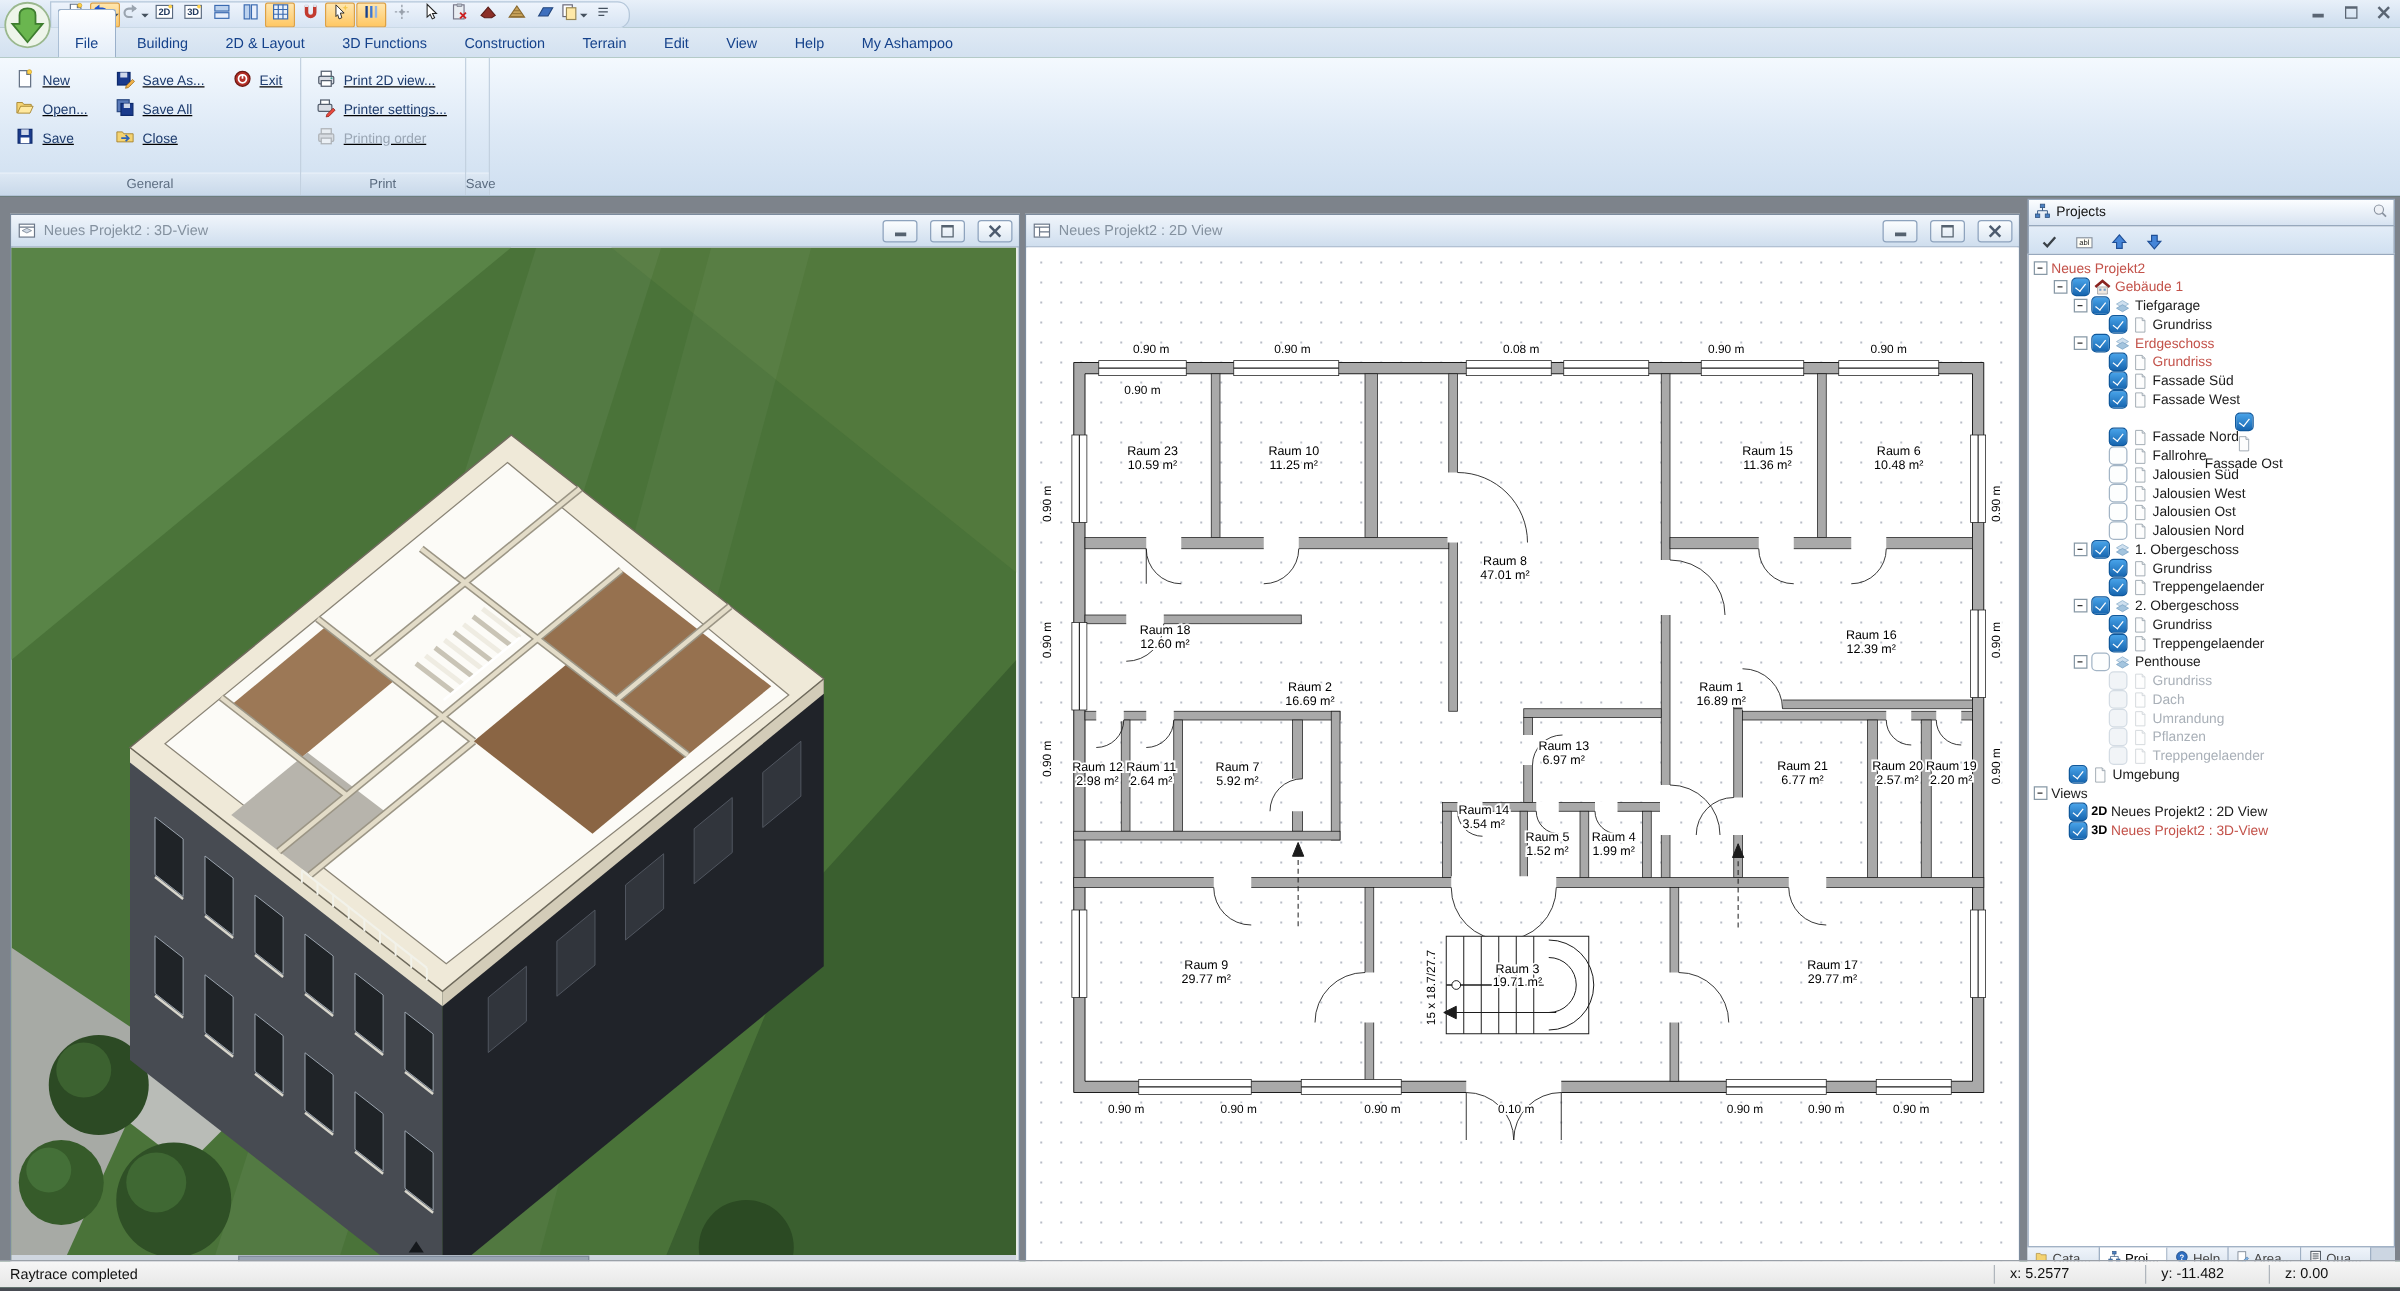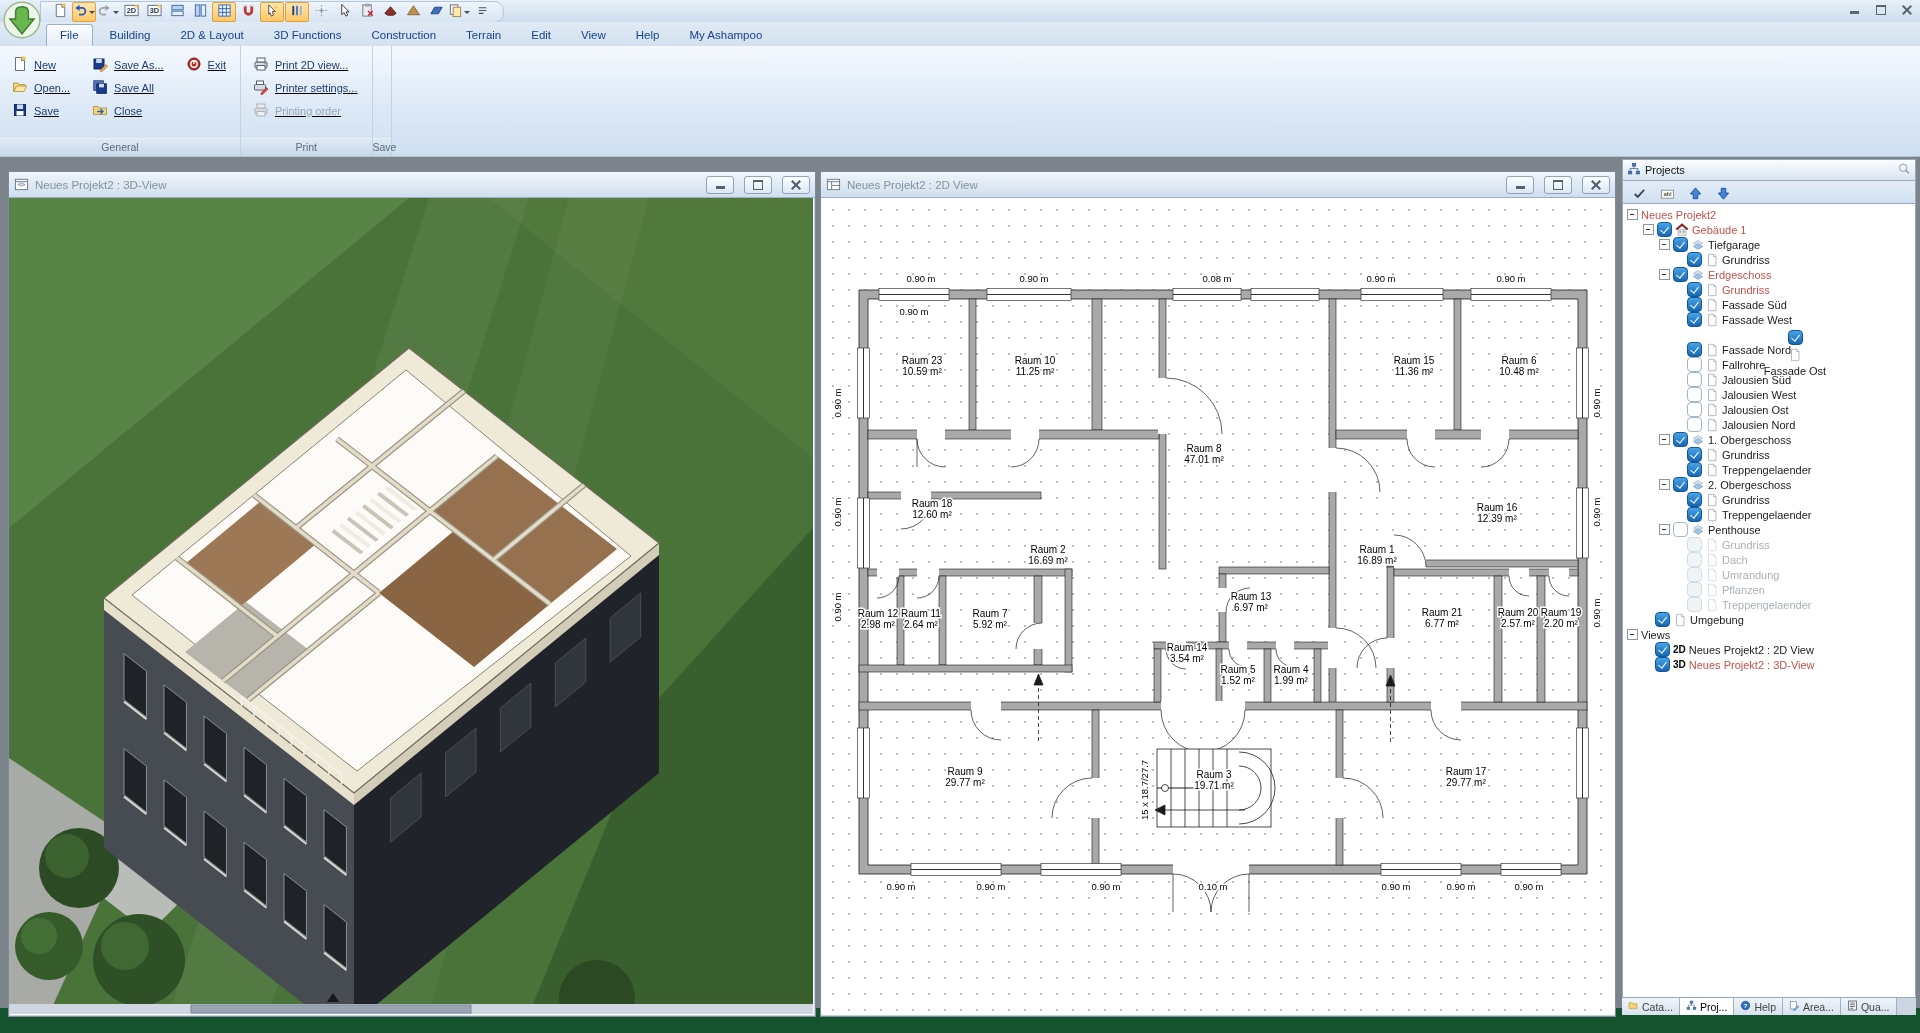--- a/index.html
+++ b/index.html
@@ -22,21 +22,21 @@
     font-size:11.5px;color:#262626;white-space:nowrap;overflow:hidden;}
   .win-controls{position:absolute;right:6px;top:4px;display:flex;gap:12px;align-items:center;}
   .wc{width:14px;height:12px;position:relative;}
   .wc-min::after{content:"";position:absolute;left:2px;bottom:2px;width:9px;height:3px;background:#5a6573;}
   .wc-max::after{content:"";position:absolute;left:2px;top:1px;width:8px;height:7px;border:1px solid #5a6573;border-top:2px solid #5a6573;}
   .wc-close::before,.wc-close::after{content:"";position:absolute;left:6px;top:0;width:2px;height:12px;background:#5a6573;}
   .wc-close::before{transform:rotate(45deg);}.wc-close::after{transform:rotate(-45deg);}
   
   .tabrow{position:absolute;top:22px;left:0;right:0;height:24px;
     background:linear-gradient(#e0eaf5,#d3e1f0);display:flex;align-items:flex-end;padding-left:46px;gap:4px;}
-  .mtab{padding:4px 13px 5px;font-size:11.5px;color:#15428b;border-radius:3px 3px 0 0;}
+  .mtab{padding:21px 13px 5px;font-size:11.5px;color:#15428b;border-radius:3px 3px 0 0;}
   .mtab.active{background:linear-gradient(#fdfeff,#e4edf8);border:1px solid #9ab0ca;border-bottom:none;}
   
   .ribbon{position:absolute;top:46px;left:0;right:0;height:110px;
     background:linear-gradient(#f4f9fe,#ddе9f6 55%,#cfdff0);
     background:linear-gradient(#f4f9fe,#dde9f6 55%,#cfdff0);
     border-bottom:1px solid #b2c3d6;text-decoration:underline;}
   .rgroups{display:flex;height:100%;}
   .rgroup{position:relative;padding:8px 10px 20px 8px;border-right:1px solid #c3d1e0;}
   .rlabel{position:absolute;bottom:0;left:0;right:0;height:17px;line-height:16px;text-align:center;
     font-size:10.5px;color:#5b6c80;background:linear-gradient(#dde8f4,#c9d9ea);border-top:1px solid #eaf1f9;}
@@ -1103,13 +1103,19 @@
             <span><svg viewBox="0 0 16 16">
                 <rect x="2.5" y="1.5" width="11" height="13" fill="#fff" stroke="#2c3540"></rect>
                 <path d="M4.5 4.5h7M4.5 7h7M4.5 9.5h7M4.5 12h4.5" stroke="#2c3540" stroke-width="1"></path>
               </svg></span>
             <span>Qua...</span>
           </div>
         </div>
     </div>
   </div>
 
+  <div class="statusbar">
+    <div class="sb-msg">Raytrace completed</div>
+    <div class="sb-cell" style="width:108px">x: 5.2577</div>
+    <div class="sb-cell" style="width:86px">y: -11.482</div>
+    <div class="sb-cell" style="width:92px">z: 0.00</div>
+  </div>
 </div>
 
 </body></html>

